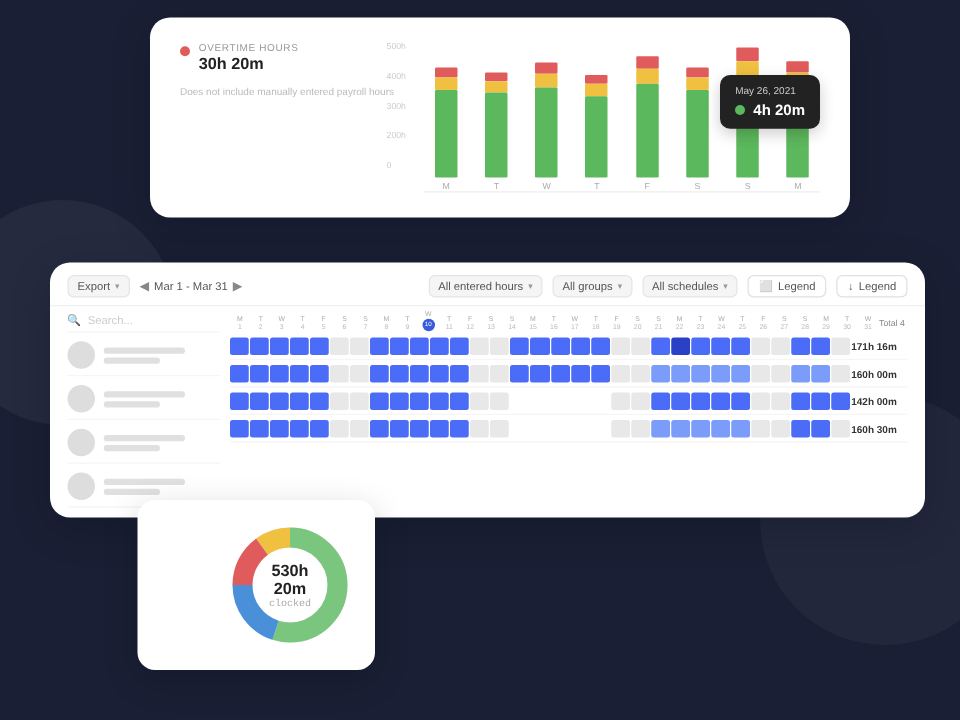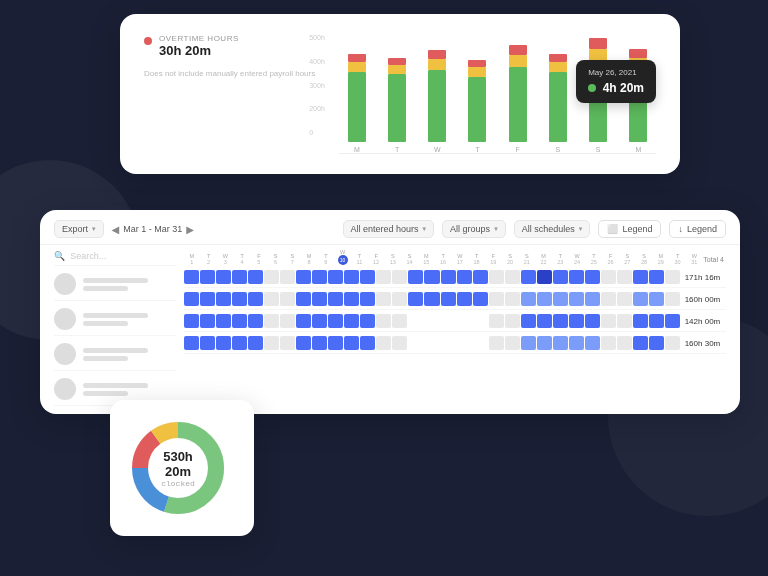--- a/index.html
+++ b/index.html
@@ -374,49 +374,49 @@
     }
 
     .day-cell.blue { background: #4a6cf7; }
     .day-cell.blue-light { background: #7b9cf9; }
     .day-cell.gray { background: #e8e8e8; }
     .day-cell.dark-blue { background: #2a40c7; }
     .day-cell.empty { background: transparent; }
 
     .total-col {
       width: 45px;
-      text-align: center;
+      text-align: left;
       font-size: 8px;
-      font-weight: 400;
+      font-weight: 700;
       color: #333;
       padding-right: 2px;
       flex-shrink: 0;
     }
 
     .total-header {
       font-size: 7px;
       color: #888;
       text-align: right;
       padding: 4px 2px 2px 0;
     }
 
     
     .donut-card {
       position: absolute;
       bottom: 40px;
       left: 110px;
-      width: 144px;
+      width: 190px;
       background: #fff;
       border-radius: 14px;
       box-shadow: 0 8px 28px rgba(0,0,0,0.18);
       z-index: 20;
       padding: 18px;
       display: flex;
       flex-direction: column;
-      align-items: flex-start;
+      align-items: flex-end;
     }
 
     .donut-wrapper {
       position: relative;
       width: 100px;
       height: 100px;
     }
 
     .donut-center-text {
       position: absolute;

